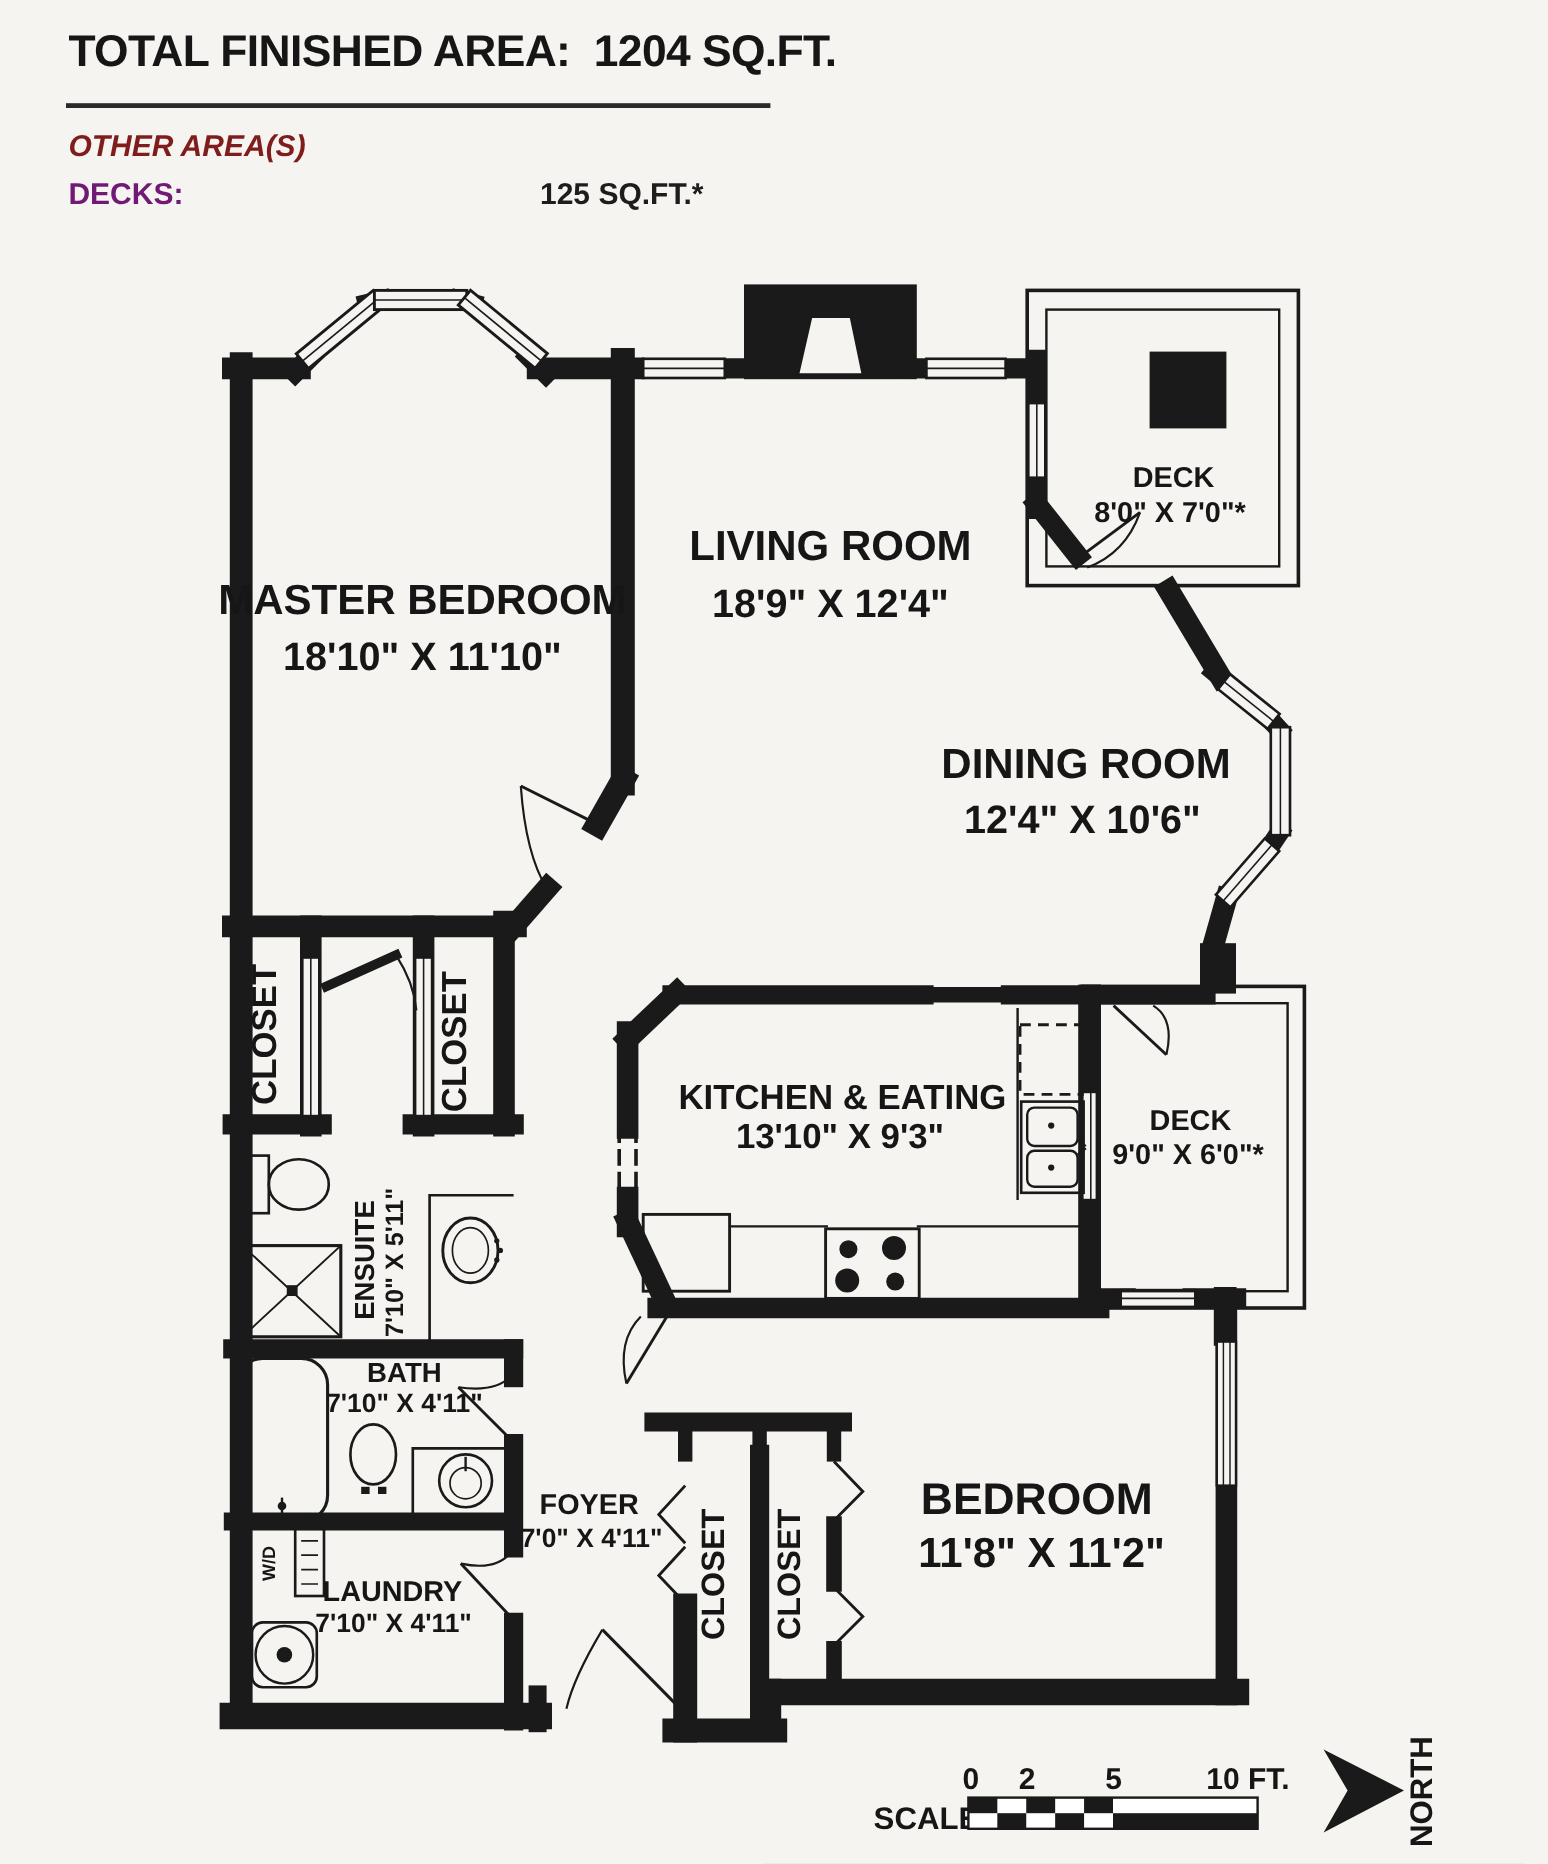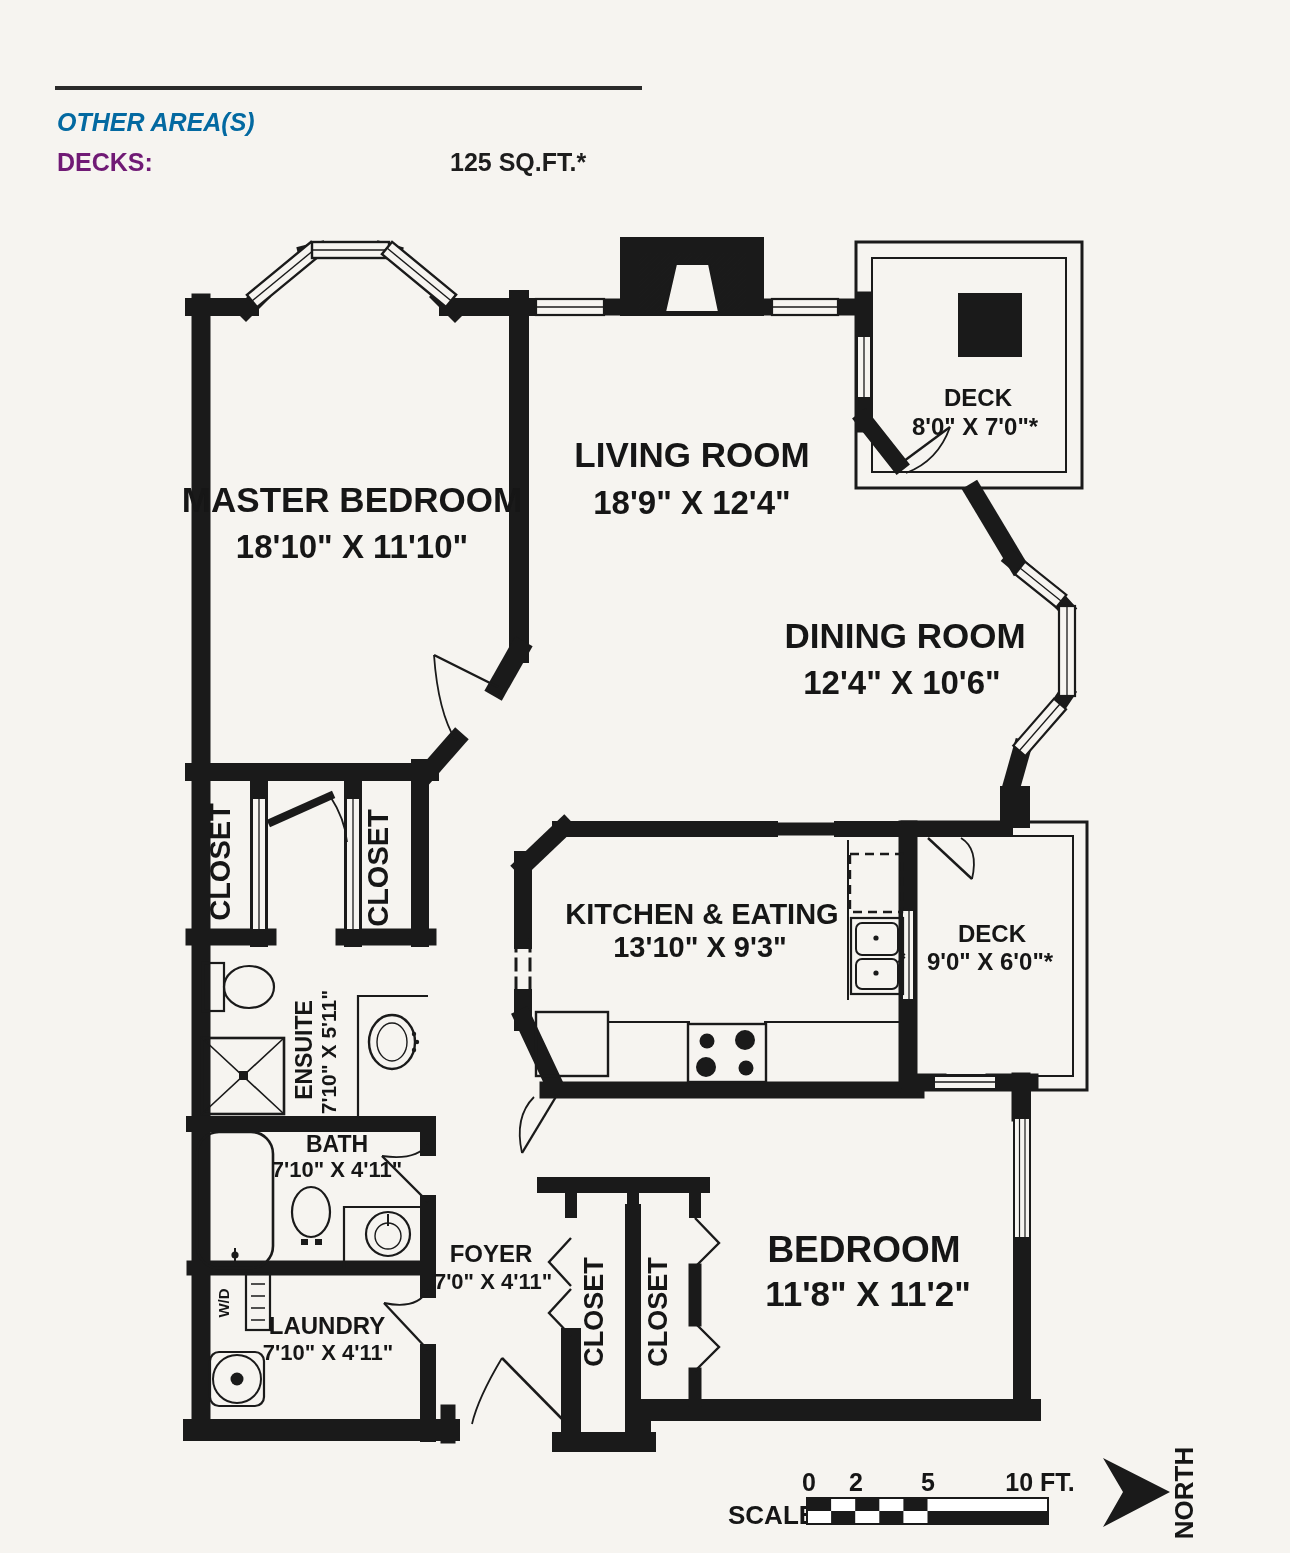--- a/index.html
+++ b/index.html
@@ -8,32 +8,33 @@
     background:#f6f4f0;font-family:"Liberation Sans",sans-serif;color:#1a1a1a;
     overflow:hidden;
   }
   .hdr-title{
     position:absolute;left:57px;top:22px;font-size:37px;font-weight:700;
     letter-spacing:-0.5px;white-space:pre;color:#161616;
   }
   .hdr-rule{position:absolute;left:55px;top:86px;width:587px;height:4px;background:#2a2a2a;}
   .hdr-other{
     position:absolute;left:57px;top:108px;font-size:25px;font-weight:700;
-    font-style:italic;color:#0369a1;
+    font-style:italic;color:#7f1d1d;
   }
   .hdr-decks-label{position:absolute;left:57px;top:148px;font-size:25px;font-weight:600;color:#701a75;}
   .hdr-decks-value{position:absolute;left:450px;top:148px;font-size:25px;font-weight:600;color:#1d1d1d;}
   svg.plan{position:absolute;left:0;top:0;}
   svg text{fill:#161616;font-family:"Liberation Sans",sans-serif;font-weight:700;}
 </style>
 </head>
 <body>
 
 <div class="page">
 
+  <div class="hdr-title">TOTAL FINISHED AREA:  1204 SQ.FT.</div>
   <div class="hdr-rule"></div>
   <div class="hdr-other">OTHER AREA(S)</div>
   <div class="hdr-decks-label">DECKS:</div>
   <div class="hdr-decks-value">125 SQ.FT.*</div>
 
   <svg class="plan" width="1290" height="1553" viewBox="0 0 1290 1553">
     <defs>
       <pattern id="hatch" patternUnits="userSpaceOnUse" width="11" height="11">
         <path d="M -2,13 L 13,-2 M -2,2 L 2,-2 M 9,13 L 13,9" stroke="#1a1a1a" stroke-width="3.2" fill="none"></path>
       </pattern>

